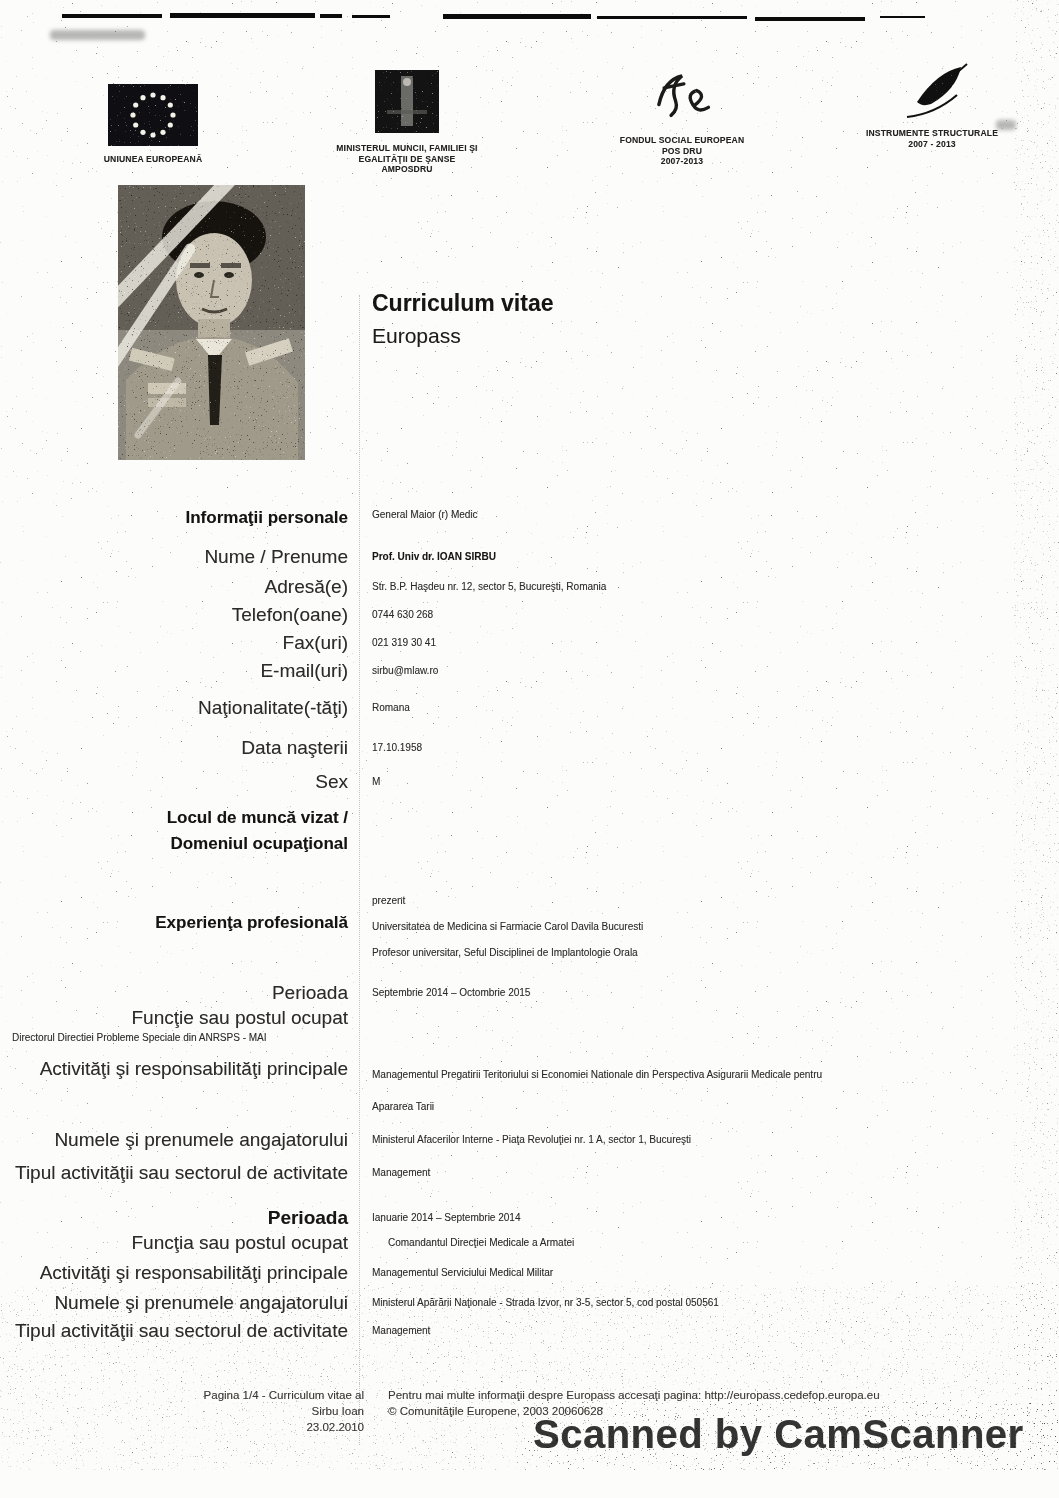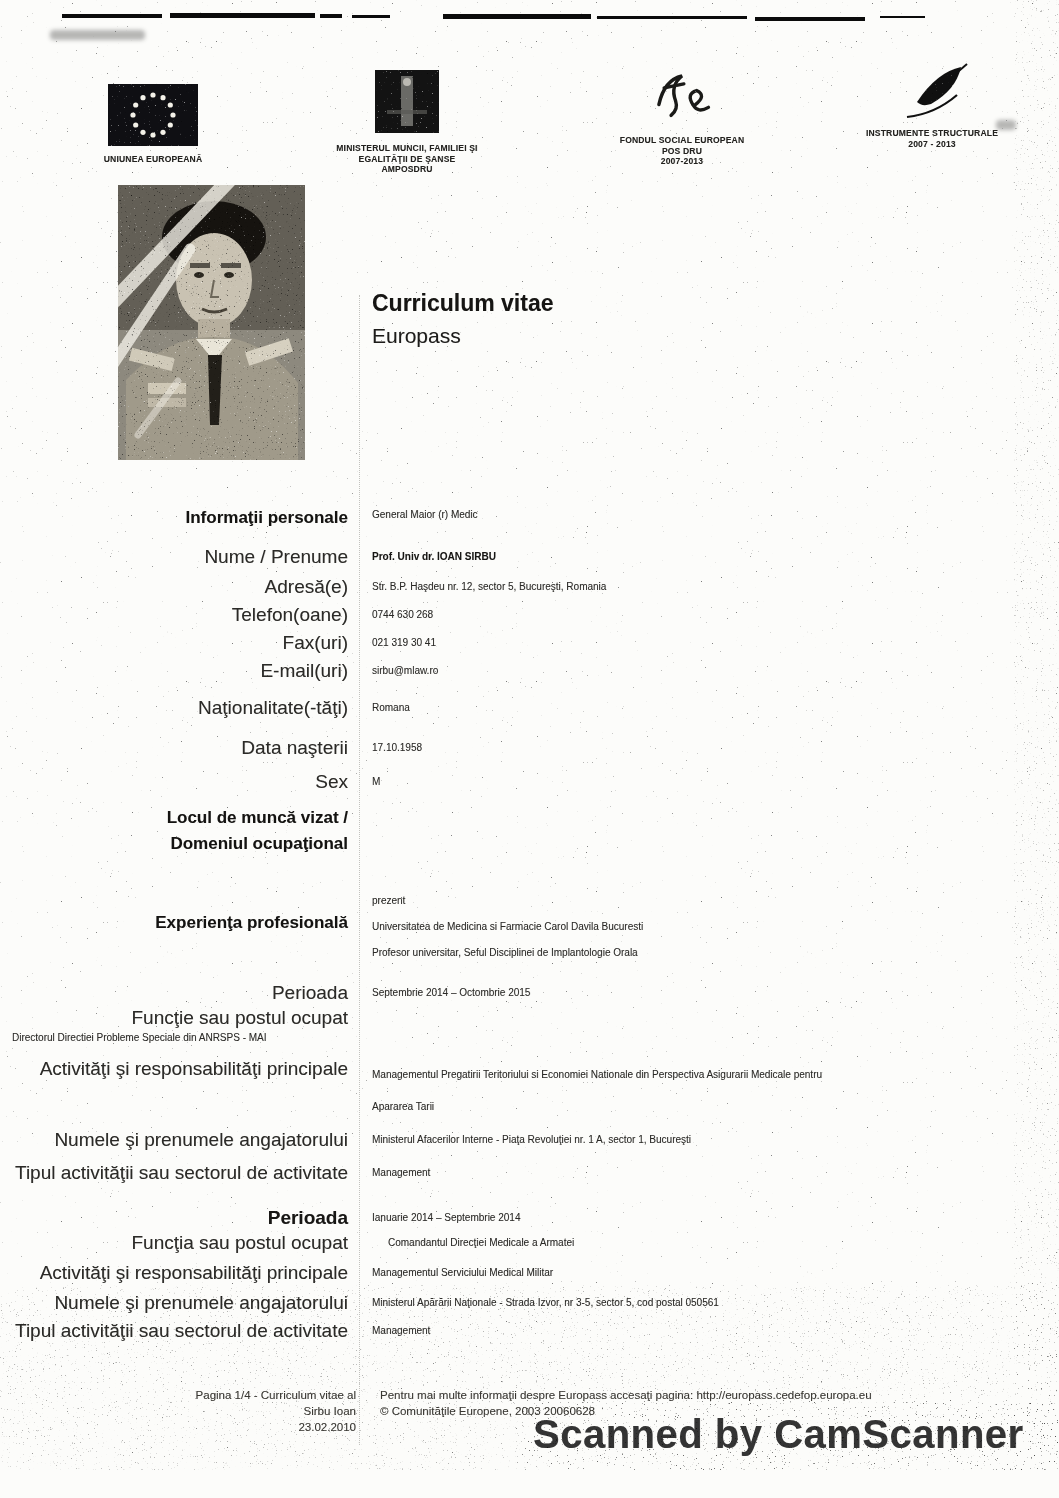--- a/index.html
+++ b/index.html
@@ -22,21 +22,21 @@
   #sec-personal   { top:505px; }
   #sec-experience { top:888px; }
   #sec-job1       { top:983px; }
   #sec-job2       { top:1208px; }
   .row { display:flex; align-items:flex-start; }
   .lbl { flex:none; width:348px; padding-right:12px; text-align:right; font-size:19px; line-height:20px; color:#2b2a27; }
   .val { flex:1; padding-left:12px; font-size:10px; line-height:20px; min-height:20px; color:#2b2a27; }
   .b   { font-weight:bold; color:#171614; }
   .hd  { font-size:17px; line-height:26px; font-weight:bold; color:#141311; }
   
-  .footer { position:absolute; left:8px; right:14px; top:1387px; display:flex; }
+  .footer { position:absolute; left:16px; right:14px; top:1387px; display:flex; }
   .f-left  { flex:none; width:348px; padding-right:12px; text-align:right; font-size:11.5px; line-height:16px; color:#3a3833; }
   .f-right { flex:1; padding-left:12px; font-size:11.5px; line-height:16px; color:#3a3833; }
   .watermark {
     position:absolute; left:533px; top:1412px; z-index:40;
     font-size:40px; font-weight:bold; letter-spacing:0.5px; color:#343434;
   }
   .artifact { position:absolute; background:#0b0b0b; }
   .smudge { position:absolute; background:rgba(20,20,20,0.30); filter:blur(2px); border-radius:4px; }
   .noise-svg { position:absolute; left:0; top:0; z-index:60; pointer-events:none; }
   .content { position:relative; z-index:10; }

